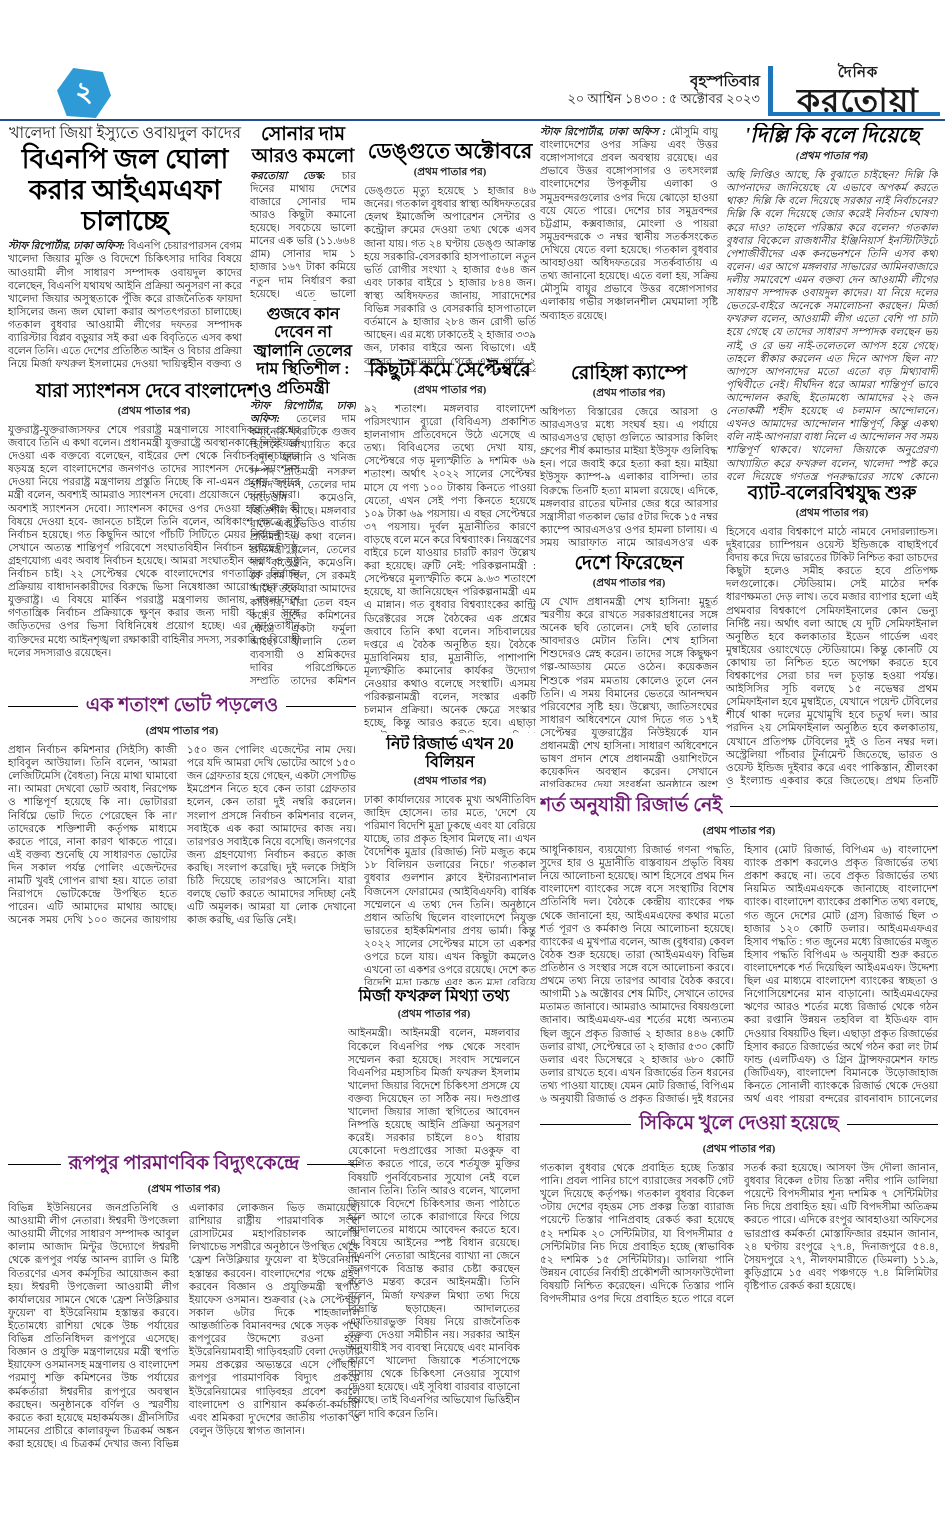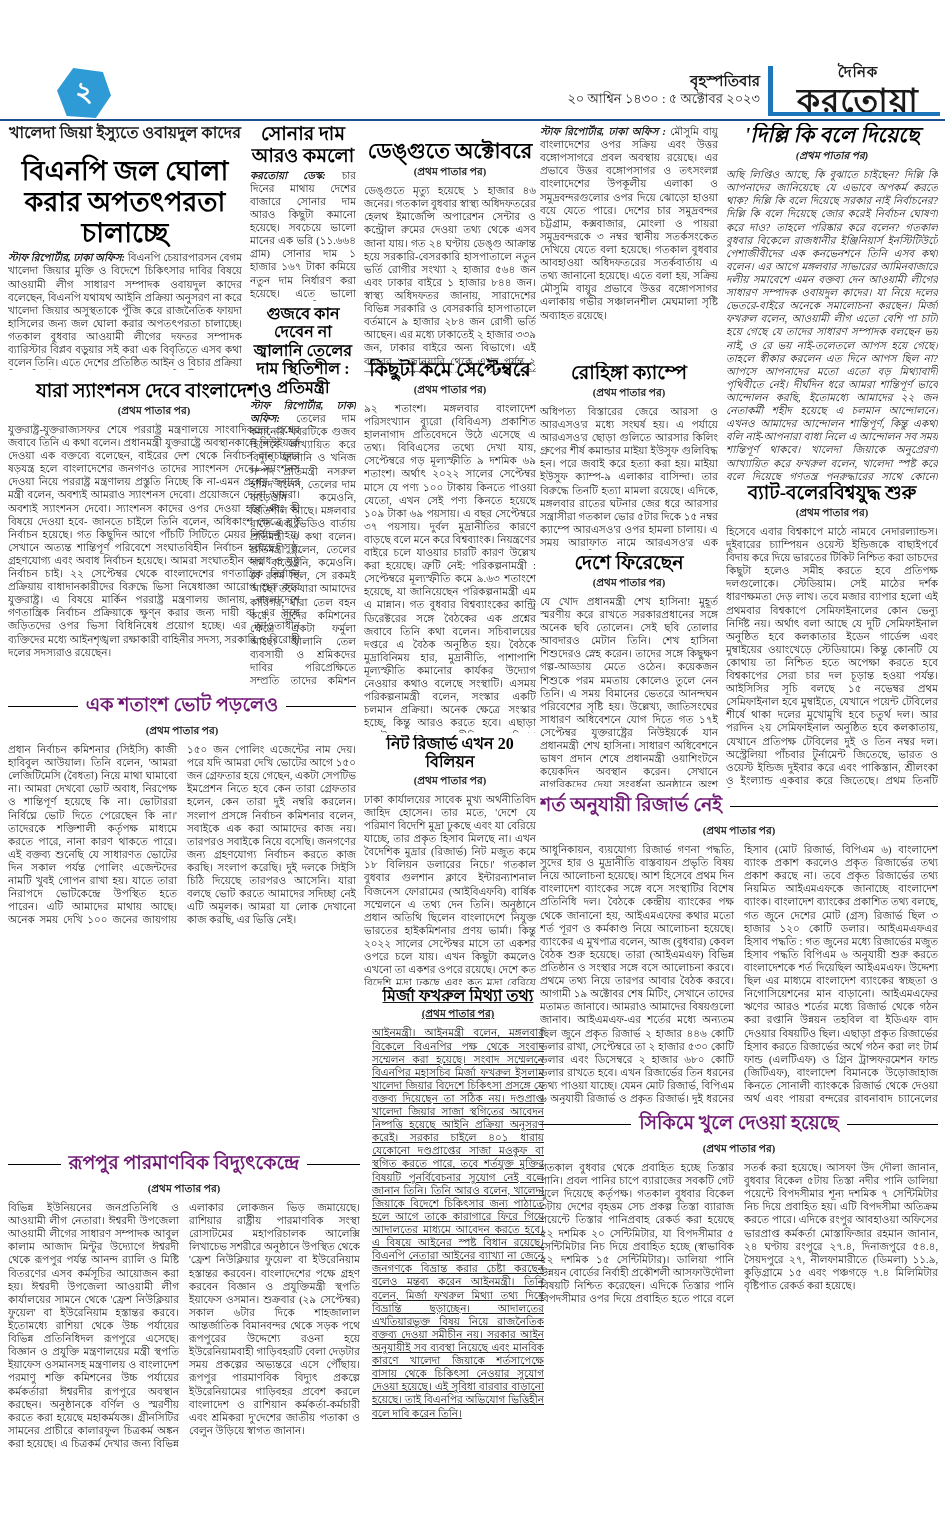--- a/index.html
+++ b/index.html
@@ -20,21 +20,21 @@
   .dateblock .wk{font-size:15px;font-weight:bold;}
   .dateblock .dt{font-size:13px;}
   .mast-sep{position:absolute;right:172px;top:66px;width:5px;height:50px;background:#1b76bc;}
   .masthead{position:absolute;right:8px;top:60px;width:158px;text-align:center;}
   .masthead .m-top{font-size:15px;font-weight:bold;letter-spacing:1px;}
   .masthead .m-main{font-size:33px;font-weight:bold;letter-spacing:1px;line-height:1.0;}
   .mast-rule{position:absolute;right:5px;top:112px;width:168px;height:4px;background:#1b76bc;}
   .head-rule{position:absolute;left:0;top:119px;width:945px;height:2px;background:#1d4f91;}
   
   .art{position:absolute;overflow:hidden;}
-  .kicker{font-size:16px;font-weight:bold;text-align:center;line-height:1.2;margin:0 0 14px 0;}
+  .kicker{font-size:16px;font-weight:normal;text-align:center;line-height:1.2;margin:0 0 2px 0;}
   .hl{font-weight:bold;text-align:center;margin:0;line-height:1.15;color:#000;}
   .hl-xl{font-size:27px;}
   .hl-lg{font-size:21px;}
   .hl-md{font-size:19px;text-align:center;}
   .hl-sm{font-size:16px;}
   .cont{font-size:10.5px;text-align:center;font-weight:bold;margin:1px 0 3px 0;}
   .body{font-size:10.4px;line-height:1.26;text-align:justify;}
   .byline{font-weight:bold;font-style:italic;}
   .cols2{column-count:2;column-gap:10px;}
   .rule-head{display:flex;align-items:center;gap:8px;margin:0 0 1px 0;}
@@ -55,21 +55,21 @@
 <div class="mast-sep"></div>
 <div class="masthead">
   <div class="m-top">দৈনিক</div>
   <div class="m-main">করতোয়া</div>
 </div>
 <div class="mast-rule"></div>
 <div class="head-rule"></div>
 
 <div class="art" style="left:8px;top:123px;width:234px;height:247px;">
   <div class="kicker">খালেদা জিয়া ইস্যুতে ওবায়দুল কাদের</div>
-  <div class="hl hl-xl">বিএনপি জল ঘোলা করার অপতৎপরতা চালাচ্ছে</div>
+  <div class="hl hl-xl">বিএনপি জল ঘোলা করার আইএমএফা চালাচ্ছে</div>
   <div class="body mt2"><span class="byline">স্টাফ রিপোর্টার, ঢাকা অফিস:</span> <span>বিএনপি চেয়ারপারসন বেগম খালেদা জিয়ার মুক্তি ও বিদেশে চিকিৎসার দাবির বিষয়ে আওয়ামী লীগ সাধারণ সম্পাদক ওবায়দুল কাদের বলেছেন, বিএনপি যথাযথ আইনি প্রক্রিয়া অনুসরণ না করে খালেদা জিয়ার অসুস্থতাকে পুঁজি করে রাজনৈতিক ফায়দা হাসিলের জন্য জল ঘোলা করার অপতৎপরতা চালাচ্ছে। গতকাল বুধবার আওয়ামী লীগের দফতর সম্পাদক ব্যারিস্টার বিপ্লব বড়ুয়ার সই করা এক বিবৃতিতে এসব কথা বলেন তিনি। এতে দেশের প্রতিষ্ঠিত আইন ও বিচার প্রক্রিয়া নিয়ে মির্জা ফখরুল ইসলামের দেওয়া 'দায়িত্বহীন বক্তব্য ও বিবৃতির' প্রতিবাদ জানানো হয়। এমন মানবিকতার উদাহরণ বিরল। আওয়ামী লীগ সাধারণ সম্পাদক বলেন, শেখ হাসিনার এই উদারতা নিয়ে বিএনপি মহাসচিব মির্জা ফখরুল ইসলাম শুধু অসদাচরণই করেননি, গোটা বিষয় নিয়ে অত্যন্ত উসকানিমূলক মন্তব্যের মধ্য দিয়ে বাংলাদেশের আইন, বিচার প্রক্রিয়া ও সংবিধান সম্পর্কে দায়িত্বহীন বক্তব্য প্রদান করেছে।</span></div>
 </div>
 
 <div class="art" style="left:250px;top:123px;width:106px;height:178px;">
   <div class="hl hl-md">সোনার দাম আরও কমলো</div>
   <div class="body mt2"><span class="byline">করতোয়া ডেস্ক:</span> <span>চার দিনের মাথায় দেশের বাজারে সোনার দাম আরও কিছুটা কমানো হয়েছে। সবচেয়ে ভালো মানের এক ভরি (১১.৬৬৪ গ্রাম) সোনার দাম ১ হাজার ১৬৭ টাকা কমিয়ে নতুন দাম নির্ধারণ করা হয়েছে। এতে ভালো মানের এক ভরি সোনার দাম হয়েছে ৯৭ হাজার ৪৪ টাকা। স্থানীয় বাজারে তেজাবী সোনার (পাকা সোনা) দাম কমার</span></div>
 </div>
 
 <div class="art" style="left:250px;top:305px;width:106px;height:380px;">
   <div class="hl hl-sm">গুজবে কান দেবেন না জ্বালানি তেলের দাম স্থিতিশীল : প্রতিমন্ত্রী</div>
@@ -140,21 +140,21 @@
 
 <div class="art" style="left:540px;top:790px;width:398px;height:314px;">
   <div class="rule-head">
     <span class="tx hl-md">শর্ত অনুযায়ী রিজার্ভ নেই</span>
     <span class="ln"></span>
   </div>
   <div class="cont">(প্রথম পাতার পর)</div>
   <div class="body cols2" style="height:265px;">আধুনিকায়ন, ব্যয়যোগ্য রিজার্ভ গণনা পদ্ধতি, সুদের হার ও মুদ্রানীতি বাস্তবায়ন প্রভৃতি বিষয় নিয়ে আলোচনা হয়েছে। আশ হিসেবে প্রথম দিন বাংলাদেশ ব্যাংকের সঙ্গে বসে সংস্থাটির বিশেষ প্রতিনিধি দল। বৈঠকে কেন্দ্রীয় ব্যাংকের পক্ষ থেকে জানানো হয়, আইএমএফের কথার মতো শর্ত পূরণ ও কর্মকাণ্ড নিয়ে আলোচনা হয়েছে। ব্যাংকের এ মুখপাত্র বলেন, আজ (বুধবার) কেবল বৈঠক শুরু হয়েছে। তারা (আইএমএফ) বিভিন্ন প্রতিষ্ঠান ও সংস্থার সঙ্গে বসে আলোচনা করবে। প্রথমে তথ্য নিয়ে তারপর আবার বৈঠক করবে। আগামী ১৯ অক্টোবর শেষ মিটিং, সেখানে তাদের মতামত জানাবে। আমরাও আমাদের বিষয়গুলো জানাব। আইএমএফ-এর শর্তের মধ্যে অন্যতম ছিল জুনে প্রকৃত রিজার্ভ ২ হাজার ৪৪৬ কোটি ডলার রাখা, সেপ্টেম্বরে তা ২ হাজার ৫৩০ কোটি ডলার এবং ডিসেম্বরে ২ হাজার ৬৮০ কোটি ডলার রাখতে হবে। এখন রিজার্ভের তিন ধরনের তথ্য পাওয়া যাচ্ছে। যেমন মোট রিজার্ভ, বিপিএম ৬ অনুযায়ী রিজার্ভ ও প্রকৃত রিজার্ভ। দুই ধরনের হিসাব (মোট রিজার্ভ, বিপিএম ৬) বাংলাদেশ ব্যাংক প্রকাশ করলেও প্রকৃত রিজার্ভের তথ্য প্রকাশ করছে না। তবে প্রকৃত রিজার্ভের তথ্য নিয়মিত আইএমএফকে জানাচ্ছে বাংলাদেশ ব্যাংক। বাংলাদেশ ব্যাংকের প্রকাশিত তথ্য বলছে, গত জুনে দেশের মোট (গ্রস) রিজার্ভ ছিল ৩ হাজার ১২০ কোটি ডলার। আইএমএফএর হিসাব পদ্ধতি : গত জুনের মধ্যে রিজার্ভের মজুত হিসাব পদ্ধতি বিপিএম ৬ অনুযায়ী শুরু করতে বাংলাদেশকে শর্ত দিয়েছিল আইএমএফ। উদ্দেশ্য ছিল এর মাধ্যমে বাংলাদেশ ব্যাংকের স্বচ্ছতা ও নিগোসিয়েশনের মান বাড়ানো। আইএমএফের ঋণের আরও শর্তের মধ্যে রিজার্ভ থেকে গঠন করা রপ্তানি উন্নয়ন তহবিল বা ইডিএফ বাদ দেওয়ার বিষয়টিও ছিল। এছাড়া প্রকৃত রিজার্ভের হিসাব করতে রিজার্ভের অর্থে গঠন করা লং টার্ম ফান্ড (এলটিএফ) ও গ্রিন ট্রান্সফরমেশন ফান্ড (জিটিএফ), বাংলাদেশ বিমানকে উড়োজাহাজ কিনতে সোনালী ব্যাংককে রিজার্ভ থেকে দেওয়া অর্থ এবং পায়রা বন্দরের রাবনাবাদ চ্যানেলের খনন কর্মসূচিতে রিজার্ভ থেকে দেওয়া অর্থ বাদ দেওয়ার শর্ত দিয়েছিল আইএমএফ।</div>
 </div>
 
-<div class="art" style="left:372px;top:987px;width:172px;height:473px;text-decoration:underline;">
+<div class="art" style="left:348px;top:987px;width:172px;height:473px;">
   <div class="hl hl-sm">মির্জা ফখরুল মিথ্যা তথ্য</div>
   <div class="cont">(প্রথম পাতার পর)</div>
   <div class="body">আইনমন্ত্রী। আইনমন্ত্রী বলেন, মঙ্গলবার বিকেলে বিএনপির পক্ষ থেকে সংবাদ সম্মেলন করা হয়েছে। সংবাদ সম্মেলনে বিএনপির মহাসচিব মির্জা ফখরুল ইসলাম খালেদা জিয়ার বিদেশে চিকিৎসা প্রসঙ্গে যে বক্তব্য দিয়েছেন তা সঠিক নয়। দণ্ডপ্রাপ্ত খালেদা জিয়ার সাজা স্থগিতের আবেদন নিষ্পত্তি হয়েছে আইনি প্রক্রিয়া অনুসরণ করেই। সরকার চাইলে ৪০১ ধারায় যেকোনো দণ্ডপ্রাপ্তের সাজা মওকুফ বা স্থগিত করতে পারে, তবে শর্তযুক্ত মুক্তির বিষয়টি পুনর্বিবেচনার সুযোগ নেই বলে জানান তিনি। তিনি আরও বলেন, খালেদা জিয়াকে বিদেশে চিকিৎসার জন্য পাঠাতে হলে আগে তাকে কারাগারে ফিরে গিয়ে আদালতের মাধ্যমে আবেদন করতে হবে। এ বিষয়ে আইনের স্পষ্ট বিধান রয়েছে। বিএনপি নেতারা আইনের ব্যাখ্যা না জেনে জনগণকে বিভ্রান্ত করার চেষ্টা করছেন বলেও মন্তব্য করেন আইনমন্ত্রী। তিনি বলেন, মির্জা ফখরুল মিথ্যা তথ্য দিয়ে বিভ্রান্তি ছড়াচ্ছেন। আদালতের এখতিয়ারভুক্ত বিষয় নিয়ে রাজনৈতিক বক্তব্য দেওয়া সমীচীন নয়। সরকার আইন অনুযায়ীই সব ব্যবস্থা নিয়েছে এবং মানবিক কারণে খালেদা জিয়াকে শর্তসাপেক্ষে বাসায় থেকে চিকিৎসা নেওয়ার সুযোগ দেওয়া হয়েছে। এই সুবিধা বারবার বাড়ানো হয়েছে। তাই বিএনপির অভিযোগ ভিত্তিহীন বলে দাবি করেন তিনি।</div>
 </div>
 
 <div class="art" style="left:540px;top:1108px;width:398px;height:346px;">
   <div class="rule-head">
     <span class="ln"></span>
     <span class="tx hl-md">সিকিমে খুলে দেওয়া হয়েছে</span>
     <span class="ln"></span>

